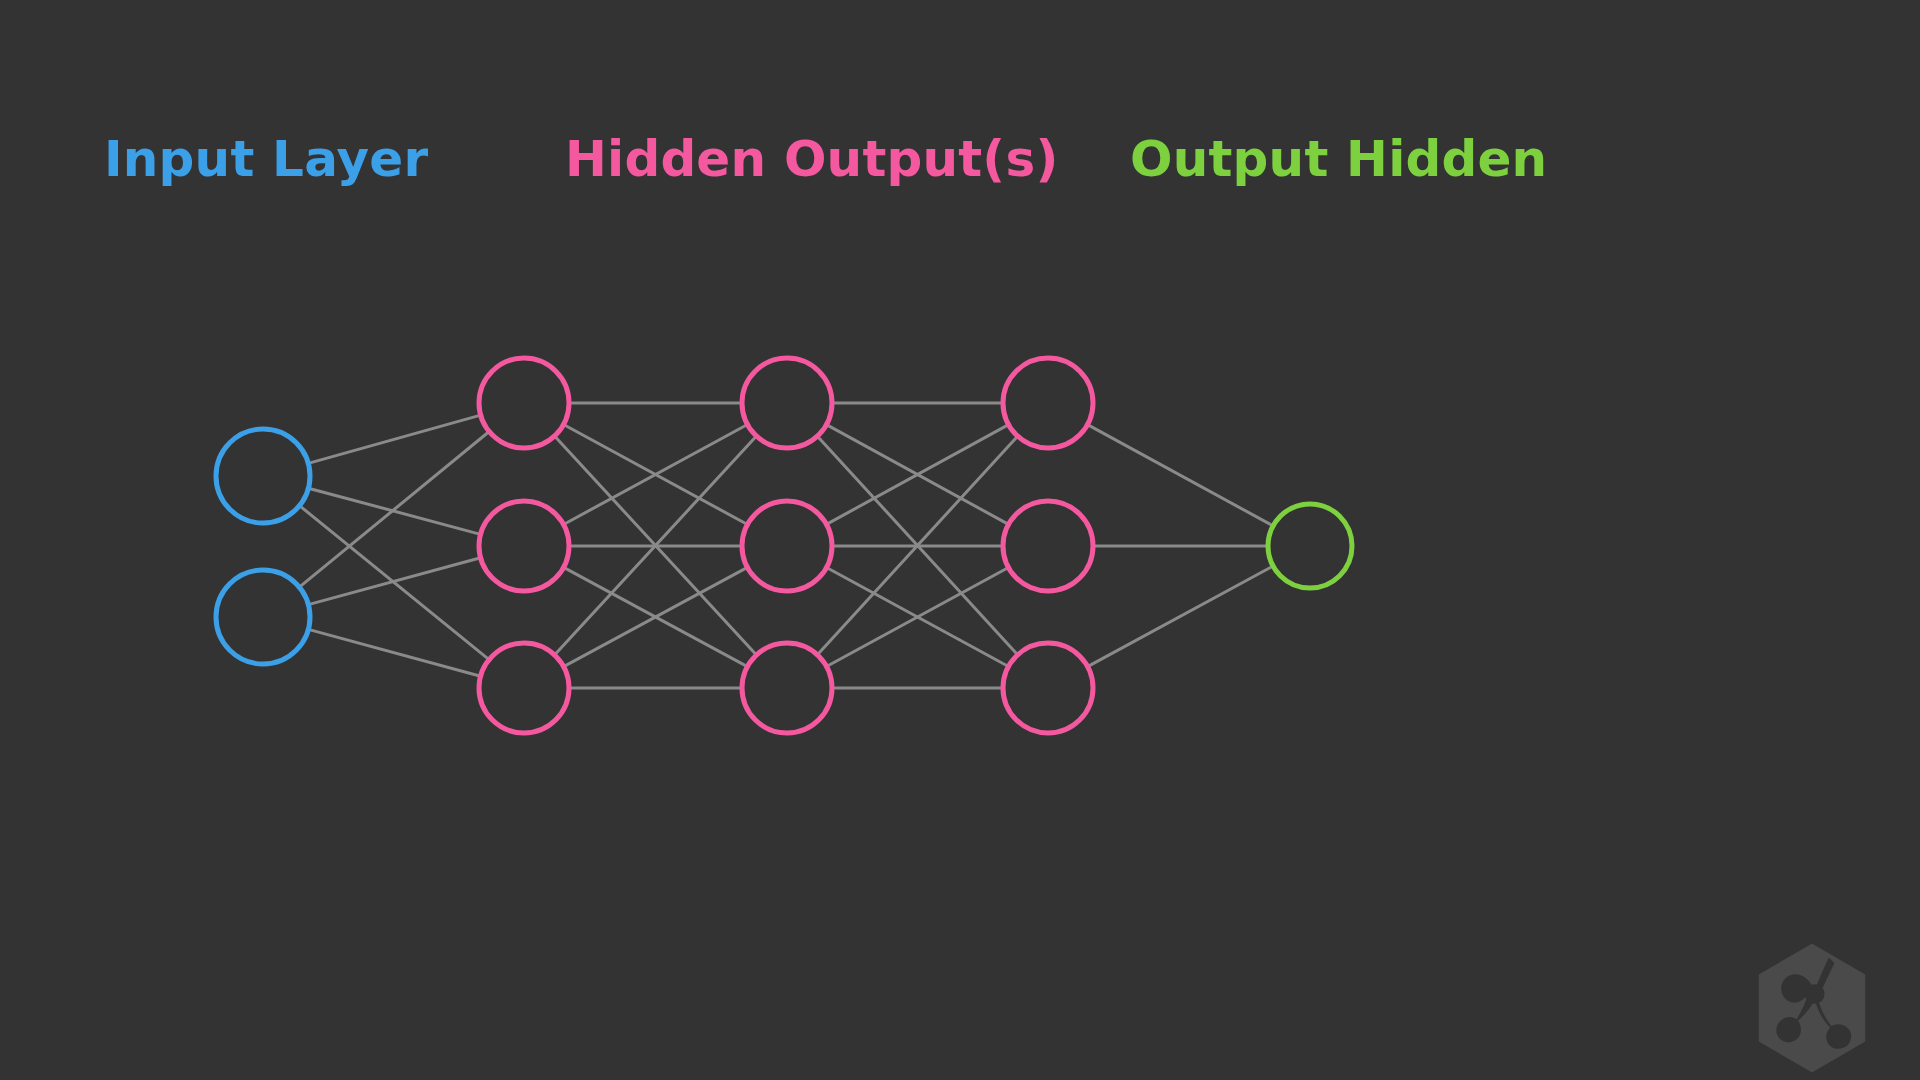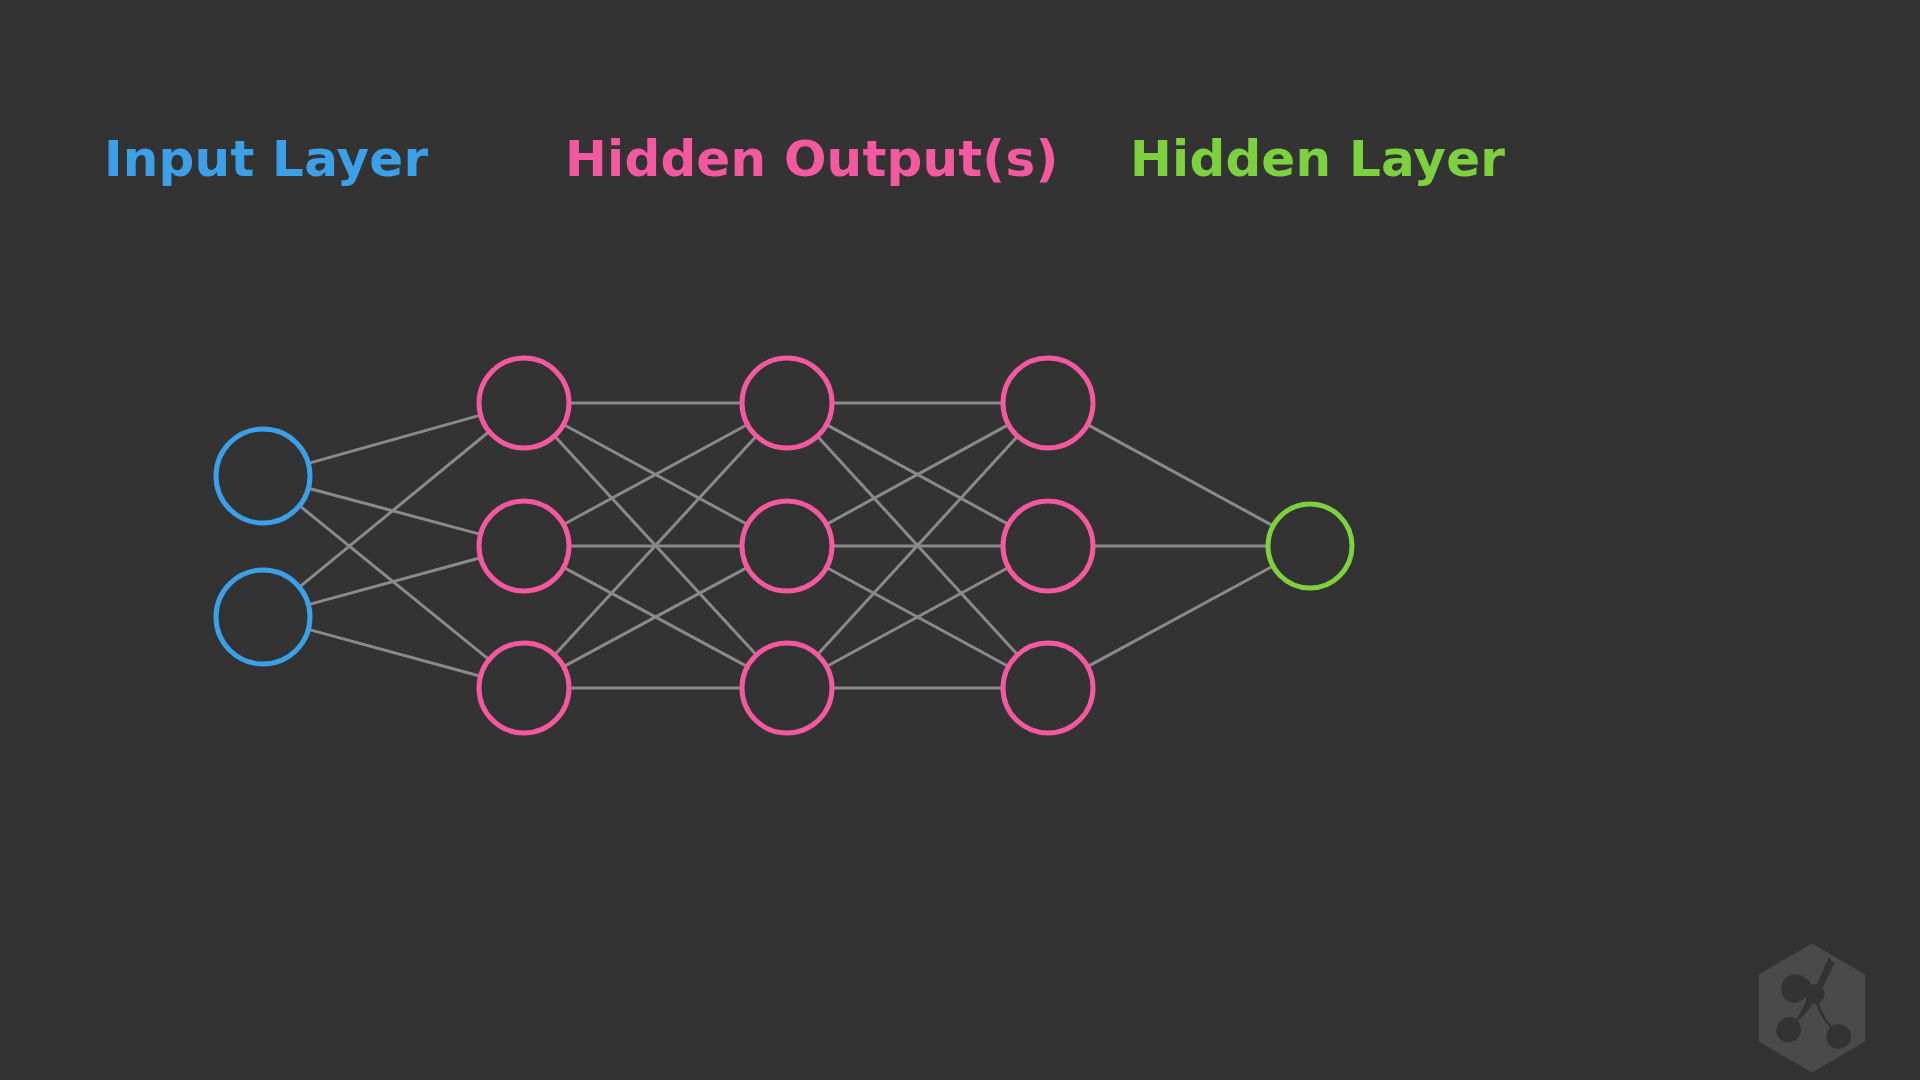--- a/index.html
+++ b/index.html
@@ -101,21 +101,21 @@
         <circle cx="1048" cy="530" r="45" fill="none" stroke="#F4589F" stroke-width="5"></circle>
         <circle cx="1048" cy="672" r="45" fill="none" stroke="#F4589F" stroke-width="5"></circle>
         <circle cx="1310" cy="530" r="42" fill="none" stroke="#7DD13F" stroke-width="5"></circle>
       </g>
   </svg>
 
   <div class="layer-label" id="label-input">Input Layer</div>
 
   <div class="layer-label" id="label-hidden">Hidden Output(s)</div>
 
-  <div class="layer-label" id="label-output">Hidden Layer</div>
+  <div class="layer-label" id="label-output">Output Hidden</div>
 
   <svg id="watermark" viewBox="0 0 100 100" xmlns="http://www.w3.org/2000/svg">
     <path d="M50 4 L88 26 L88 74 L50 96 L12 74 L12 26 Z" fill="#4A4A4A"></path>
     <g fill="#333333">
       <path d="M62 14 C58 22 55 30 52 37 C49 31 45 27 40 26 C33 25 28 30 28 36
                C28 42 33 47 39 46 C44 45 47 41 48 37 C46 45 43 52 39 58
                C36 56 32 56 29 58 C24 61 23 68 27 72 C31 76 38 75 41 70
                C43 66 42 62 40 59 C45 55 49 50 52 44 C54 52 58 59 63 64
                C60 67 59 72 62 76 C65 80 71 80 75 77 C79 73 79 67 75 64
                C72 61 67 61 64 63 C59 57 56 50 54 43 C58 35 62 26 66 18 Z"></path>

